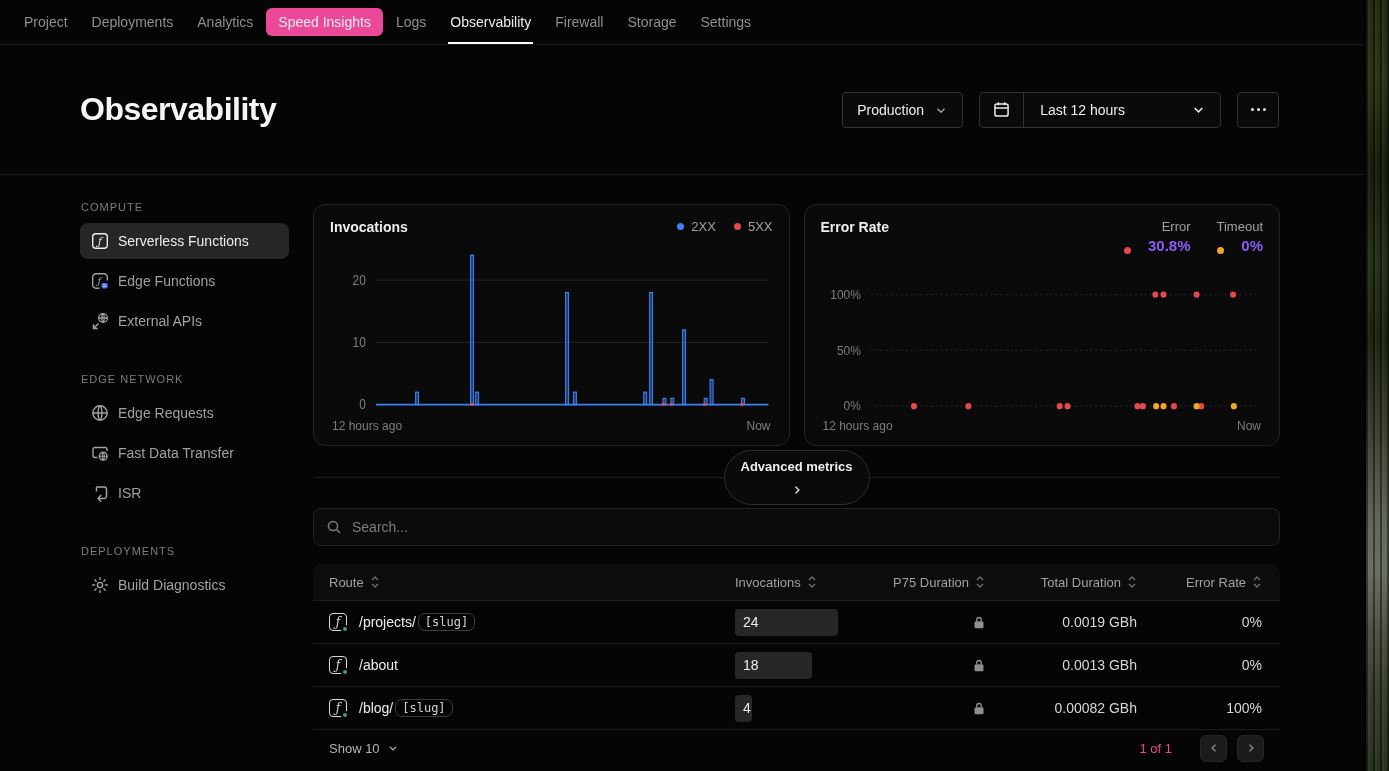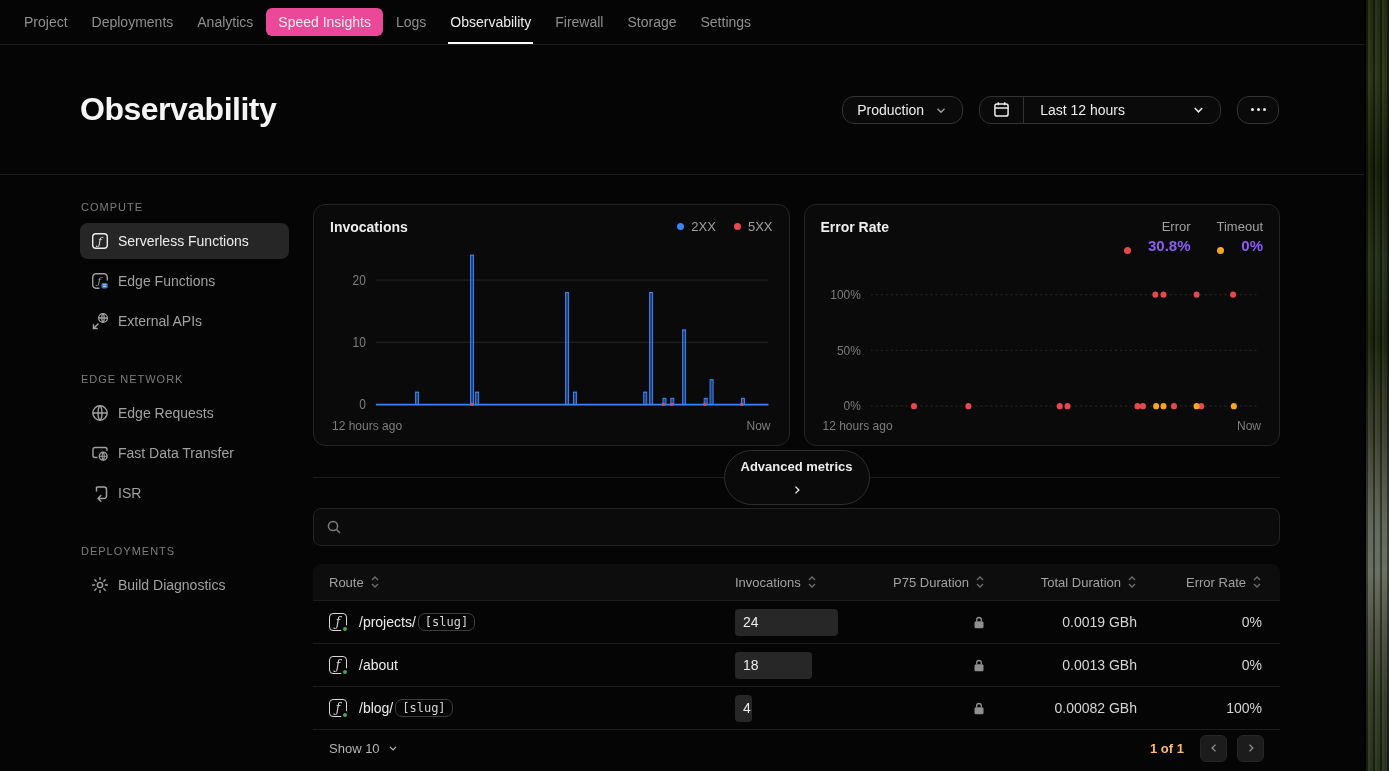--- a/index.html
+++ b/index.html
@@ -17,21 +17,21 @@
   .topnav { height:45px; flex:0 0 45px; display:flex; align-items:center; padding-left:12px; border-bottom:1px solid #1c1c1c; background:#050505; }
   .nav-tab { position:relative; height:100%; display:flex; align-items:center; padding:0 12px; font-size:14px; color:#8f8f8f; cursor:pointer; white-space:nowrap; }
   .nav-tab.highlighted { height:auto; padding:6px 12px; margin:0 1px; background:#ec4899; border-radius:6px; color:#ededed; }
   .nav-tab.active { color:#ededed; }
   .nav-tab.active::after { content:""; position:absolute; left:10px; right:10px; bottom:0; height:2px; background:#fff; }
 
   
   .page-header { height:130px; flex:0 0 130px; display:flex; align-items:center; justify-content:space-between; padding:0 85px 0 80px; border-bottom:1px solid #1c1c1c; }
   .page-title { font-size:32px; font-weight:600; letter-spacing:-.5px; color:#f5f5f5; }
   .header-controls { display:flex; align-items:center; gap:16px; }
-  .ctl-btn { display:flex; align-items:center; height:28px; background:#0a0a0a; border:1px solid #333; border-radius:12px; color:#ededed; font-size:14px; cursor:pointer; }
+  .ctl-btn { display:flex; align-items:center; height:36px; background:#0a0a0a; border:1px solid #333; border-radius:4px; color:#ededed; font-size:14px; cursor:pointer; }
   .env-btn { padding:0 14px; gap:10px; }
   .date-btn { padding:0; }
   .date-cal { display:flex; align-items:center; justify-content:center; width:44px; height:100%; border-right:1px solid #333; }
   .date-label { padding:0 66px 0 16px; }
   .date-chev { padding-right:14px; display:flex; }
   .more-btn { width:42px; justify-content:center; gap:3px; }
   .dot3 { width:3px; height:3px; border-radius:50%; background:#ededed; }
 
   
   .content { flex:1; display:flex; min-height:0; }
@@ -81,21 +81,21 @@
   .slug-badge { font-family:"DejaVu Sans Mono", monospace; font-size:12px; color:#d4d4d4; border:1px solid #3d3d3d; border-radius:7px; padding:1px 6px; margin-left:2px; }
   .fn-icon { position:relative; width:18px; height:18px; border:1.5px solid #d9d9d9; border-radius:4px; display:flex; align-items:center; justify-content:center; font-style:italic; font-size:12px; color:#d9d9d9; font-family:"DejaVu Serif", serif; }
   .fn-icon .gdot { position:absolute; right:-3px; bottom:-3px; width:8px; height:8px; border-radius:50%; background:#45a557; border:2px solid #050505; }
   .inv-bar { display:flex; align-items:center; height:27px; background:#272727; border-radius:4px; padding-left:8px; color:#ededed; }
   .cell-right { text-align:right; }
   .lock-cell { display:flex; justify-content:flex-end; }
 
   .t-footer { height:37px; border-top:1px solid #1d1d1d; display:flex; align-items:center; justify-content:space-between; padding:0 16px; }
   .show-btn { display:flex; align-items:center; gap:7px; font-size:13px; color:#b4b4b4; cursor:pointer; }
   .pager { display:flex; align-items:center; gap:10px; }
-  .page-ind { font-size:13px; color:#fdba74; margin-right:6px;font-weight:bold; }
+  .page-ind { font-size:13px; color:#ec4899; margin-right:18px; }
   .pg-btn { width:27px; height:27px; border-radius:6px; background:#1c1c1c; border:1px solid #262626; display:flex; align-items:center; justify-content:center; cursor:pointer; }
 </style>
 </head>
 <body>
 
 <div class="window">
 
   <nav class="topnav">
       <div class="nav-tab default">Project</div>
       <div class="nav-tab default">Deployments</div>
@@ -329,20 +329,21 @@
               <path d="M6 3.5 L10.5 8 L6 12.5"></path>
             </svg>
         </button>
       </div>
 
       <div class="search-box">
         <svg width="16" height="16" viewBox="0 0 16 16" fill="none" stroke="#7d7d7d" stroke-width="1.5">
             <circle cx="7" cy="7" r="4.6"></circle>
             <line x1="10.6" y1="10.6" x2="14" y2="14"></line>
           </svg>
+        <input type="text" placeholder="Search..." style="">
       </div>
 
       <div class="table">
         <div class="t-grid t-head" id="table-head">
             <div class="th">
               <span>Route</span>
               <svg width="10" height="14" viewBox="0 0 10 14" fill="none" stroke="#6e6e6e" stroke-width="1.3">
                 <path d="M2 5 L5 2 L8 5 M2 9 L5 12 L8 9"></path>
               </svg>
             </div>

